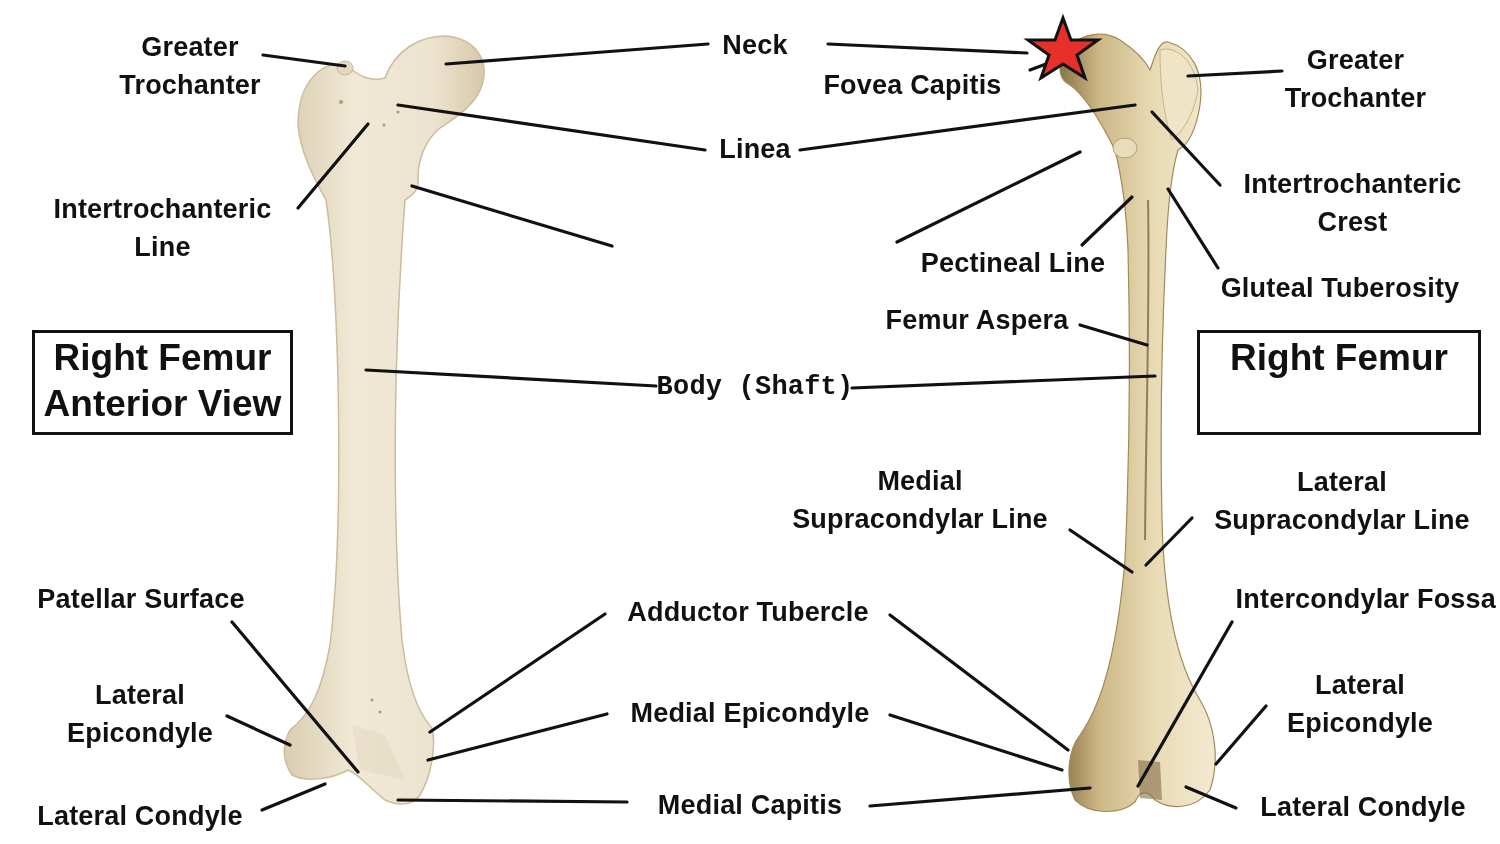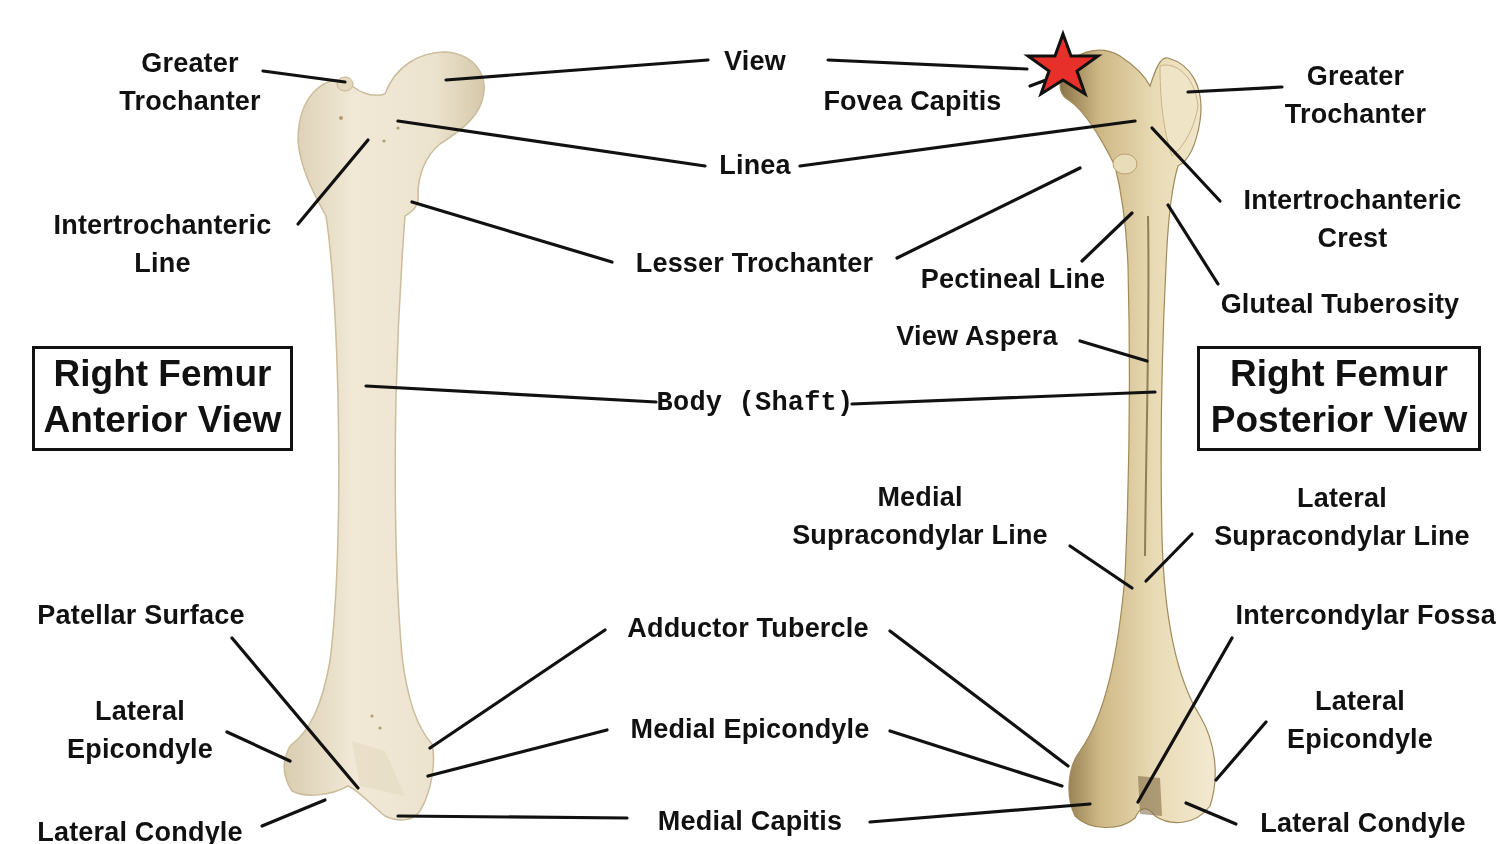--- a/index.html
+++ b/index.html
@@ -1,18 +1,18 @@
 <!DOCTYPE html>
 <html><head>
 <meta charset="utf-8">
 <style>
   html, body { margin: 0; padding: 0; background: #ffffff; }
   body { width: 1500px; height: 844px; position: relative; overflow: hidden;
          font-family: "Liberation Sans", "DejaVu Sans", sans-serif; }
-  #stage { position: absolute; left: 0; top: 16px; width: 1500px; height: 768px; }
+  #stage { position: absolute; left: 0; top: 0; width: 1500px; height: 768px; }
   svg.art { position: absolute; left: 0; top: 0; }
   .lbl { position: absolute; font-weight: bold; font-size: 27px; color: #111;
          line-height: 38px; text-align: center; white-space: nowrap; letter-spacing: 0.2px; }
   .title-box { position: absolute; border: 3px solid #111; background: #fff;
                font-weight: bold; font-size: 37px; line-height: 46px; text-align: center;
                color: #111; padding: 2px 6px; box-sizing: border-box; }
   .title-box span { display: block; }
   .lbl span { display: block; }
 </style>
 </head>
@@ -123,43 +123,41 @@
     <span>Right Femur</span>
     <span>Anterior View</span>
   </div>
   <div class="lbl" style="left:16px; top:580px; width:250px;">Patellar Surface</div>
   <div class="lbl" style="left:50px; top:676px; width:180px;">
     <span>Lateral</span>
     <span>Epicondyle</span>
   </div>
   <div class="lbl" style="left:15px; top:797px; width:250px;">Lateral Condyle</div>
 
-  <div class="lbl" style="left:705px; top:26px; width:100px;">View</div>
+  <div class="lbl" style="left:705px; top:26px; width:100px;">Neck</div>
   <div class="lbl" style="left:705px; top:130px; width:100px;">Linea</div>
-  <div class="lbl" style="left:612px; top:228px; width:285px;">Lesser Trochanter</div>
   <div class="lbl" style="left:655px; top:368px; width:200px;font-family:Liberation Mono, monospace;">Body (Shaft)</div>
   <div class="lbl" style="left:606px; top:694px; width:288px;">Medial Epicondyle</div>
   <div class="lbl" style="left:604px; top:593px; width:288px;">Adductor Tubercle</div>
   <div class="lbl" style="left:626px; top:786px; width:248px;">Medial Capitis</div>
 
   <div class="lbl" style="left:805px; top:66px; width:215px;">Fovea Capitis</div>
   <div class="lbl" style="left:1268px; top:41px; width:175px;">
     <span>Greater</span>
     <span>Trochanter</span>
   </div>
   <div class="lbl" style="left:1220px; top:165px; width:265px;">
     <span>Intertrochanteric</span>
     <span>Crest</span>
   </div>
   <div class="lbl" style="left:903px; top:244px; width:220px;">Pectineal Line</div>
   <div class="lbl" style="left:1200px; top:269px; width:280px;">Gluteal Tuberosity</div>
-  <div class="lbl" style="left:872px; top:301px; width:210px;">View Aspera</div>
+  <div class="lbl" style="left:872px; top:301px; width:210px;">Femur Aspera</div>
   <div class="title-box" style="left:1197px; top:330px; width:284px; height:105px;">
     <span>Right Femur</span>
-    <span>Posterior View</span>
   </div>
   <div class="lbl" style="left:770px; top:462px; width:300px;">
     <span>Medial</span>
     <span>Supracondylar Line</span>
   </div>
   <div class="lbl" style="left:1192px; top:463px; width:300px;">
     <span>Lateral</span>
     <span>Supracondylar Line</span>
   </div>
   <div class="lbl" style="left:1186px; top:580px; width:310px;text-align:right;">Intercondylar Fossa</div>

